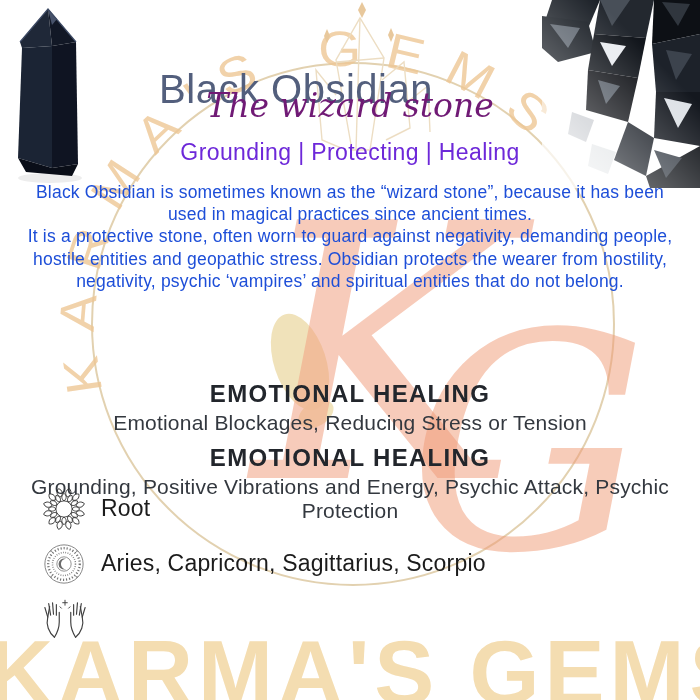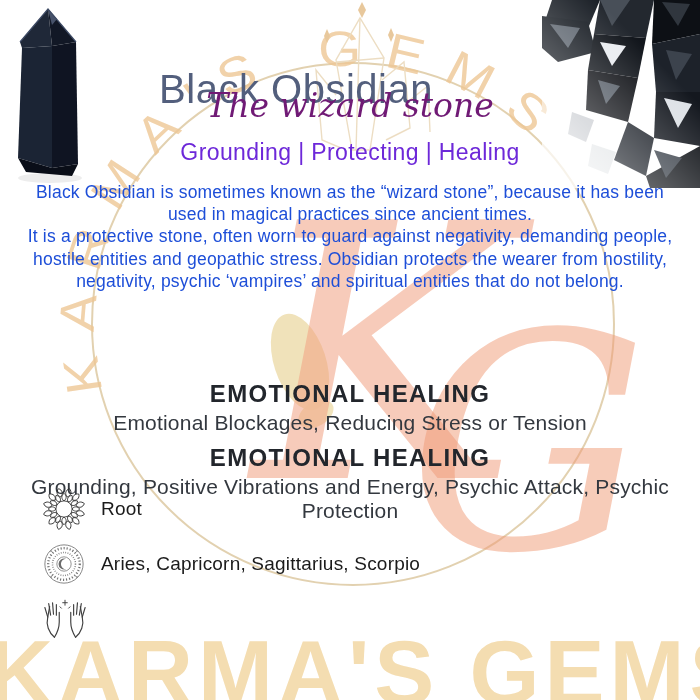--- a/index.html
+++ b/index.html
@@ -47,21 +47,21 @@
   .section{margin-bottom:9px;}
   .section-heading{
     font-size:24px;font-weight:700;letter-spacing:1.3px;color:#22262c;margin-bottom:3px;
   }
   .section-text{font-size:21px;letter-spacing:0.2px;}
 
   
   .attributes{position:absolute;top:487px;left:42px;width:630px;}
   .attr-row{display:flex;align-items:center;gap:15px;margin-bottom:12px;height:43px;}
   .attr-icon{flex:0 0 auto;}
-  .attr-label{font-size:19px;color:#1b1b1b;letter-spacing:0.2px;}
+  .attr-label{font-size:23px;color:#1b1b1b;letter-spacing:0.2px;}
 </style>
 </head>
 <body>
 
 <div class="canvas">
 
   <svg id="watermark" class="layer" width="700" height="700" viewBox="0 0 700 700">
     <defs>
       <path id="arcTextPath" d="M 103.8 390.8 A 258 258 0 0 1 564.3 176" fill="none"></path>
     </defs>

